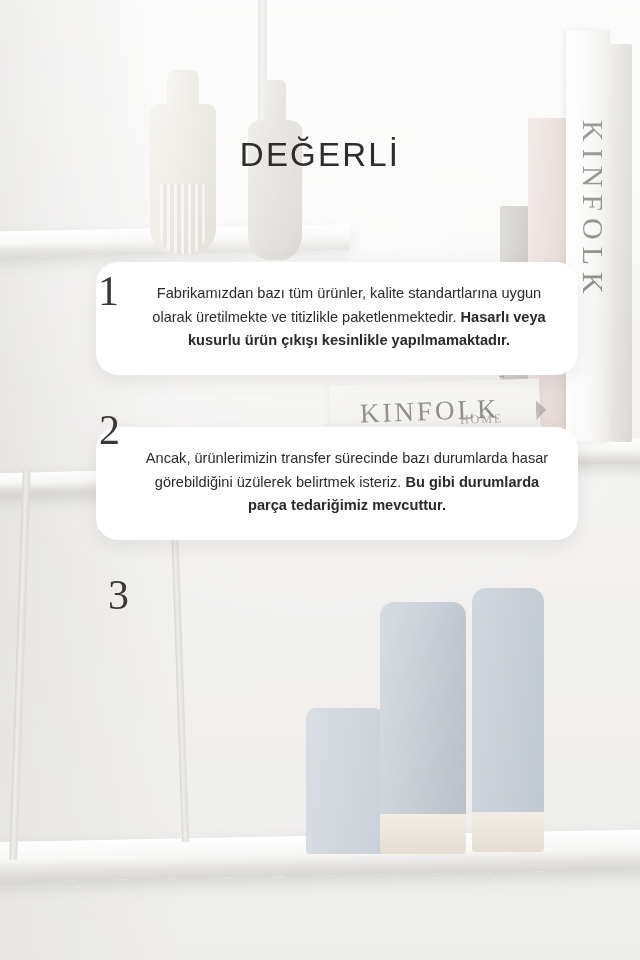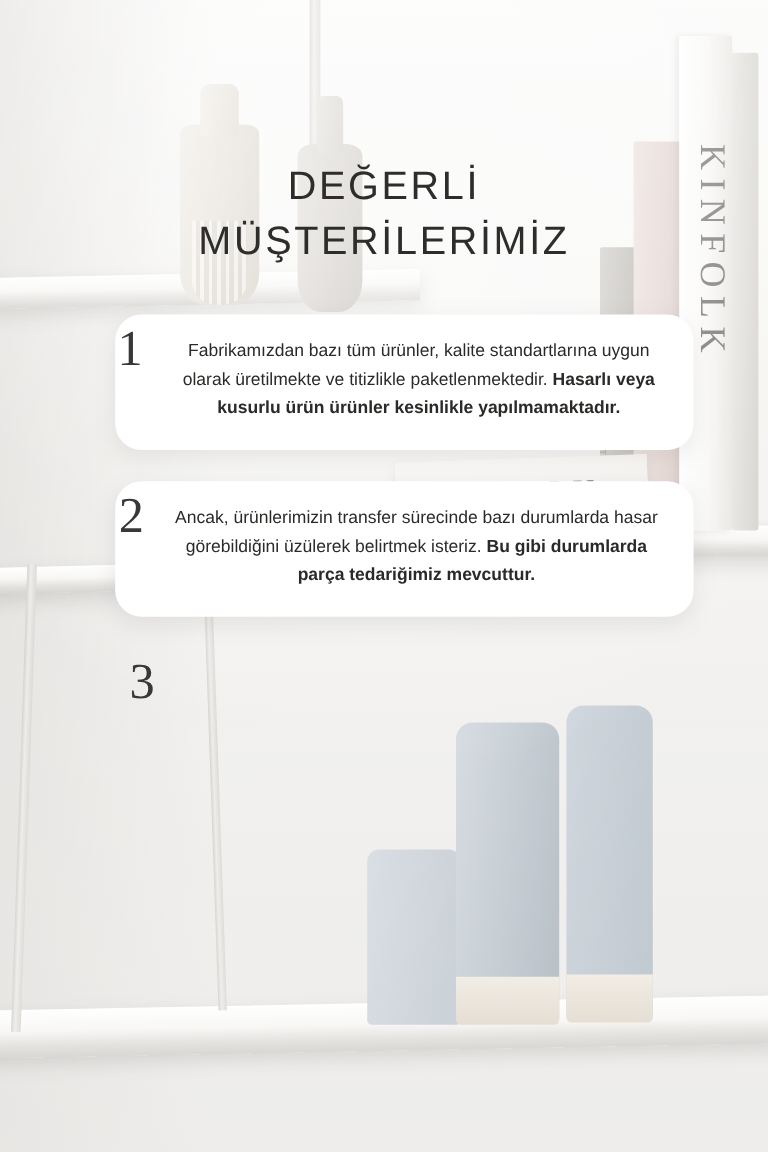--- a/index.html
+++ b/index.html
@@ -266,21 +266,21 @@
     padding: 20px 24px 22px 24px;
     font-size: 14.6px;
     line-height: 1.62;
     color: #2c2a28;
     text-align: center;
   }
   .card p { margin: 0; }
   .card b { font-weight: 700; }
 
   .card-1 { padding-left: 48px; }
-  .card-2 { padding-left: 44px; }
+  .card-2 { padding-left: 44px; margin-top: 26px; }
   .card-3 { padding-left: 40px; }
 
   .row-1 { margin-bottom: 26px; }
   .row-2 { margin-bottom: 26px; }
 </style>
 </head>
 <body>
 
 <div class="canvas">
 
@@ -318,30 +318,29 @@
     <div class="candle-base base-a"></div>
     <div class="candle-base base-b"></div>
 
     <div class="haze"></div>
   </div>
 
   <div class="content">
 
     <div class="headline">
       <span class="line">DEĞERLİ</span>
-      <span class="line">MÜŞTERİLERİMİZ</span>
     </div>
 
     <div class="cards">
 
       <div class="card-row row-1">
         <div class="num num-1">1</div>
         <div class="card card-1">
           <p>
-            <span>Fabrikamızdan bazı tüm ürünler, kalite standartlarına uygun olarak üretilmekte ve titizlikle paketlenmektedir. </span><b>Hasarlı veya kusurlu ürün ürünler kesinlikle yapılmamaktadır.</b>
+            <span>Fabrikamızdan bazı tüm ürünler, kalite standartlarına uygun olarak üretilmekte ve titizlikle paketlenmektedir. </span><b>Hasarlı veya kusurlu ürün çıkışı kesinlikle yapılmamaktadır.</b>
           </p>
         </div>
       </div>
 
       <div class="card-row row-2">
         <div class="num num-2">2</div>
         <div class="card card-2">
           <p>
             <span>Ancak, ürünlerimizin transfer sürecinde bazı durumlarda hasar görebildiğini üzülerek belirtmek isteriz. </span><b>Bu gibi durumlarda parça tedariğimiz mevcuttur.</b>
           </p>

